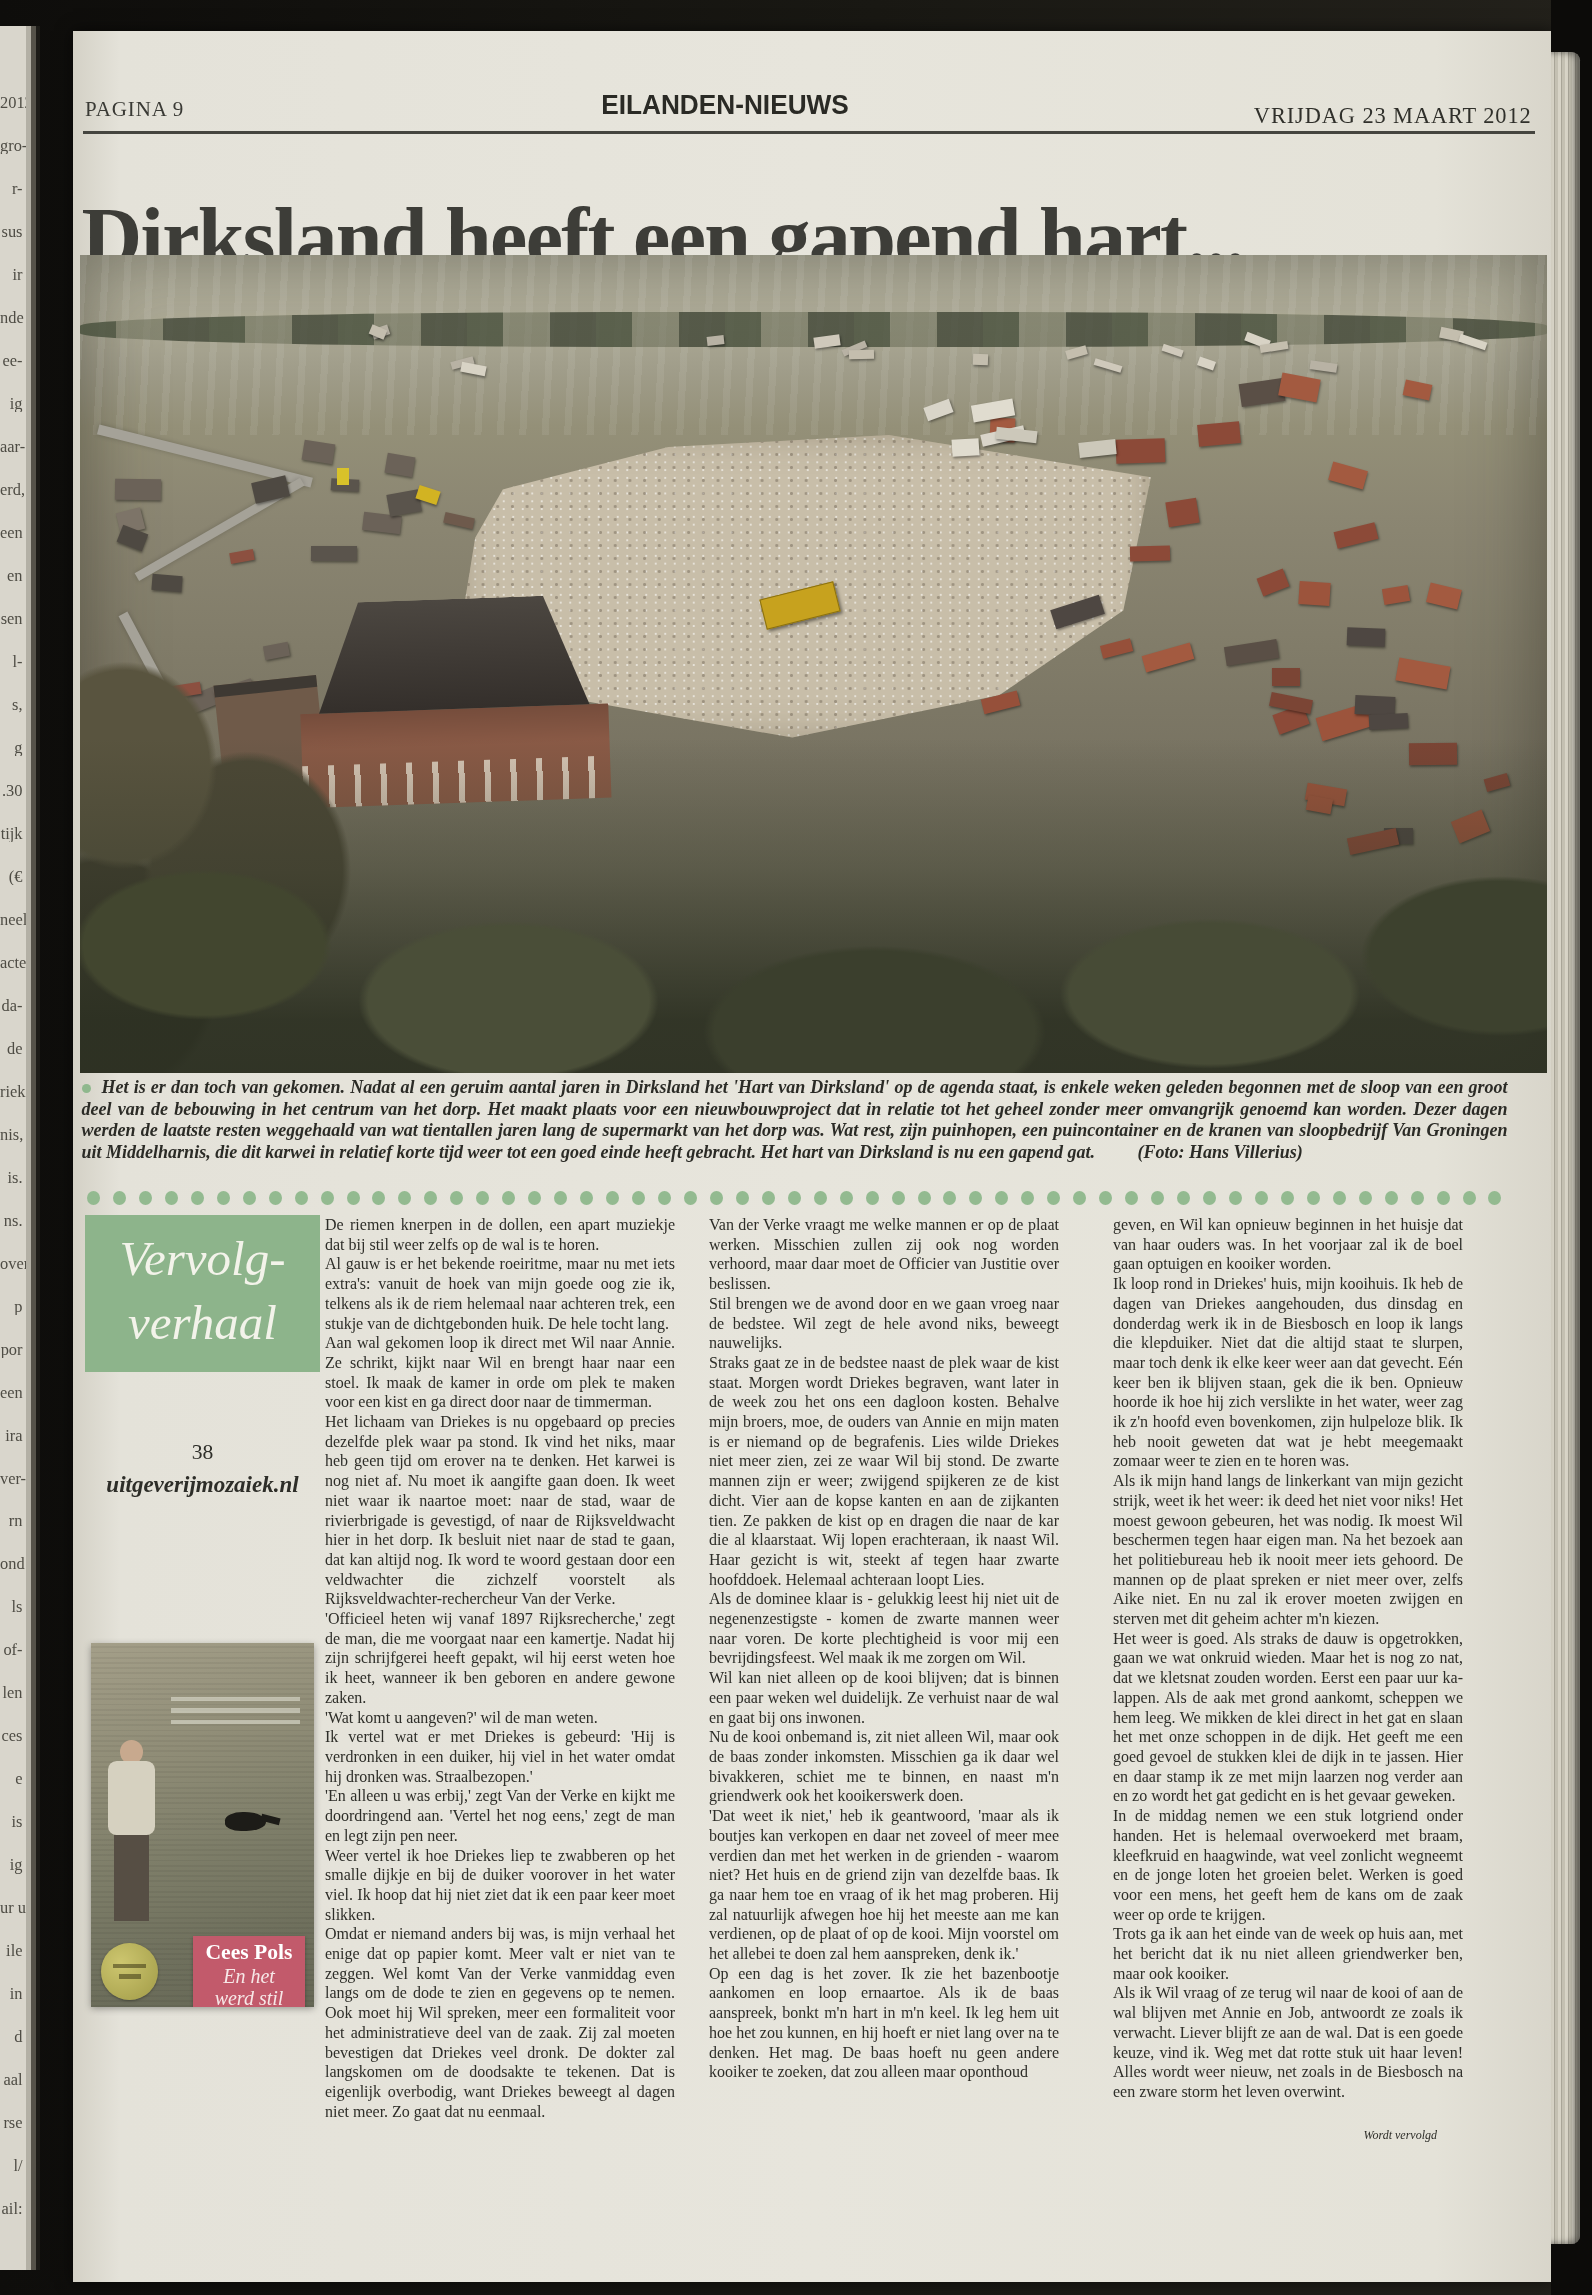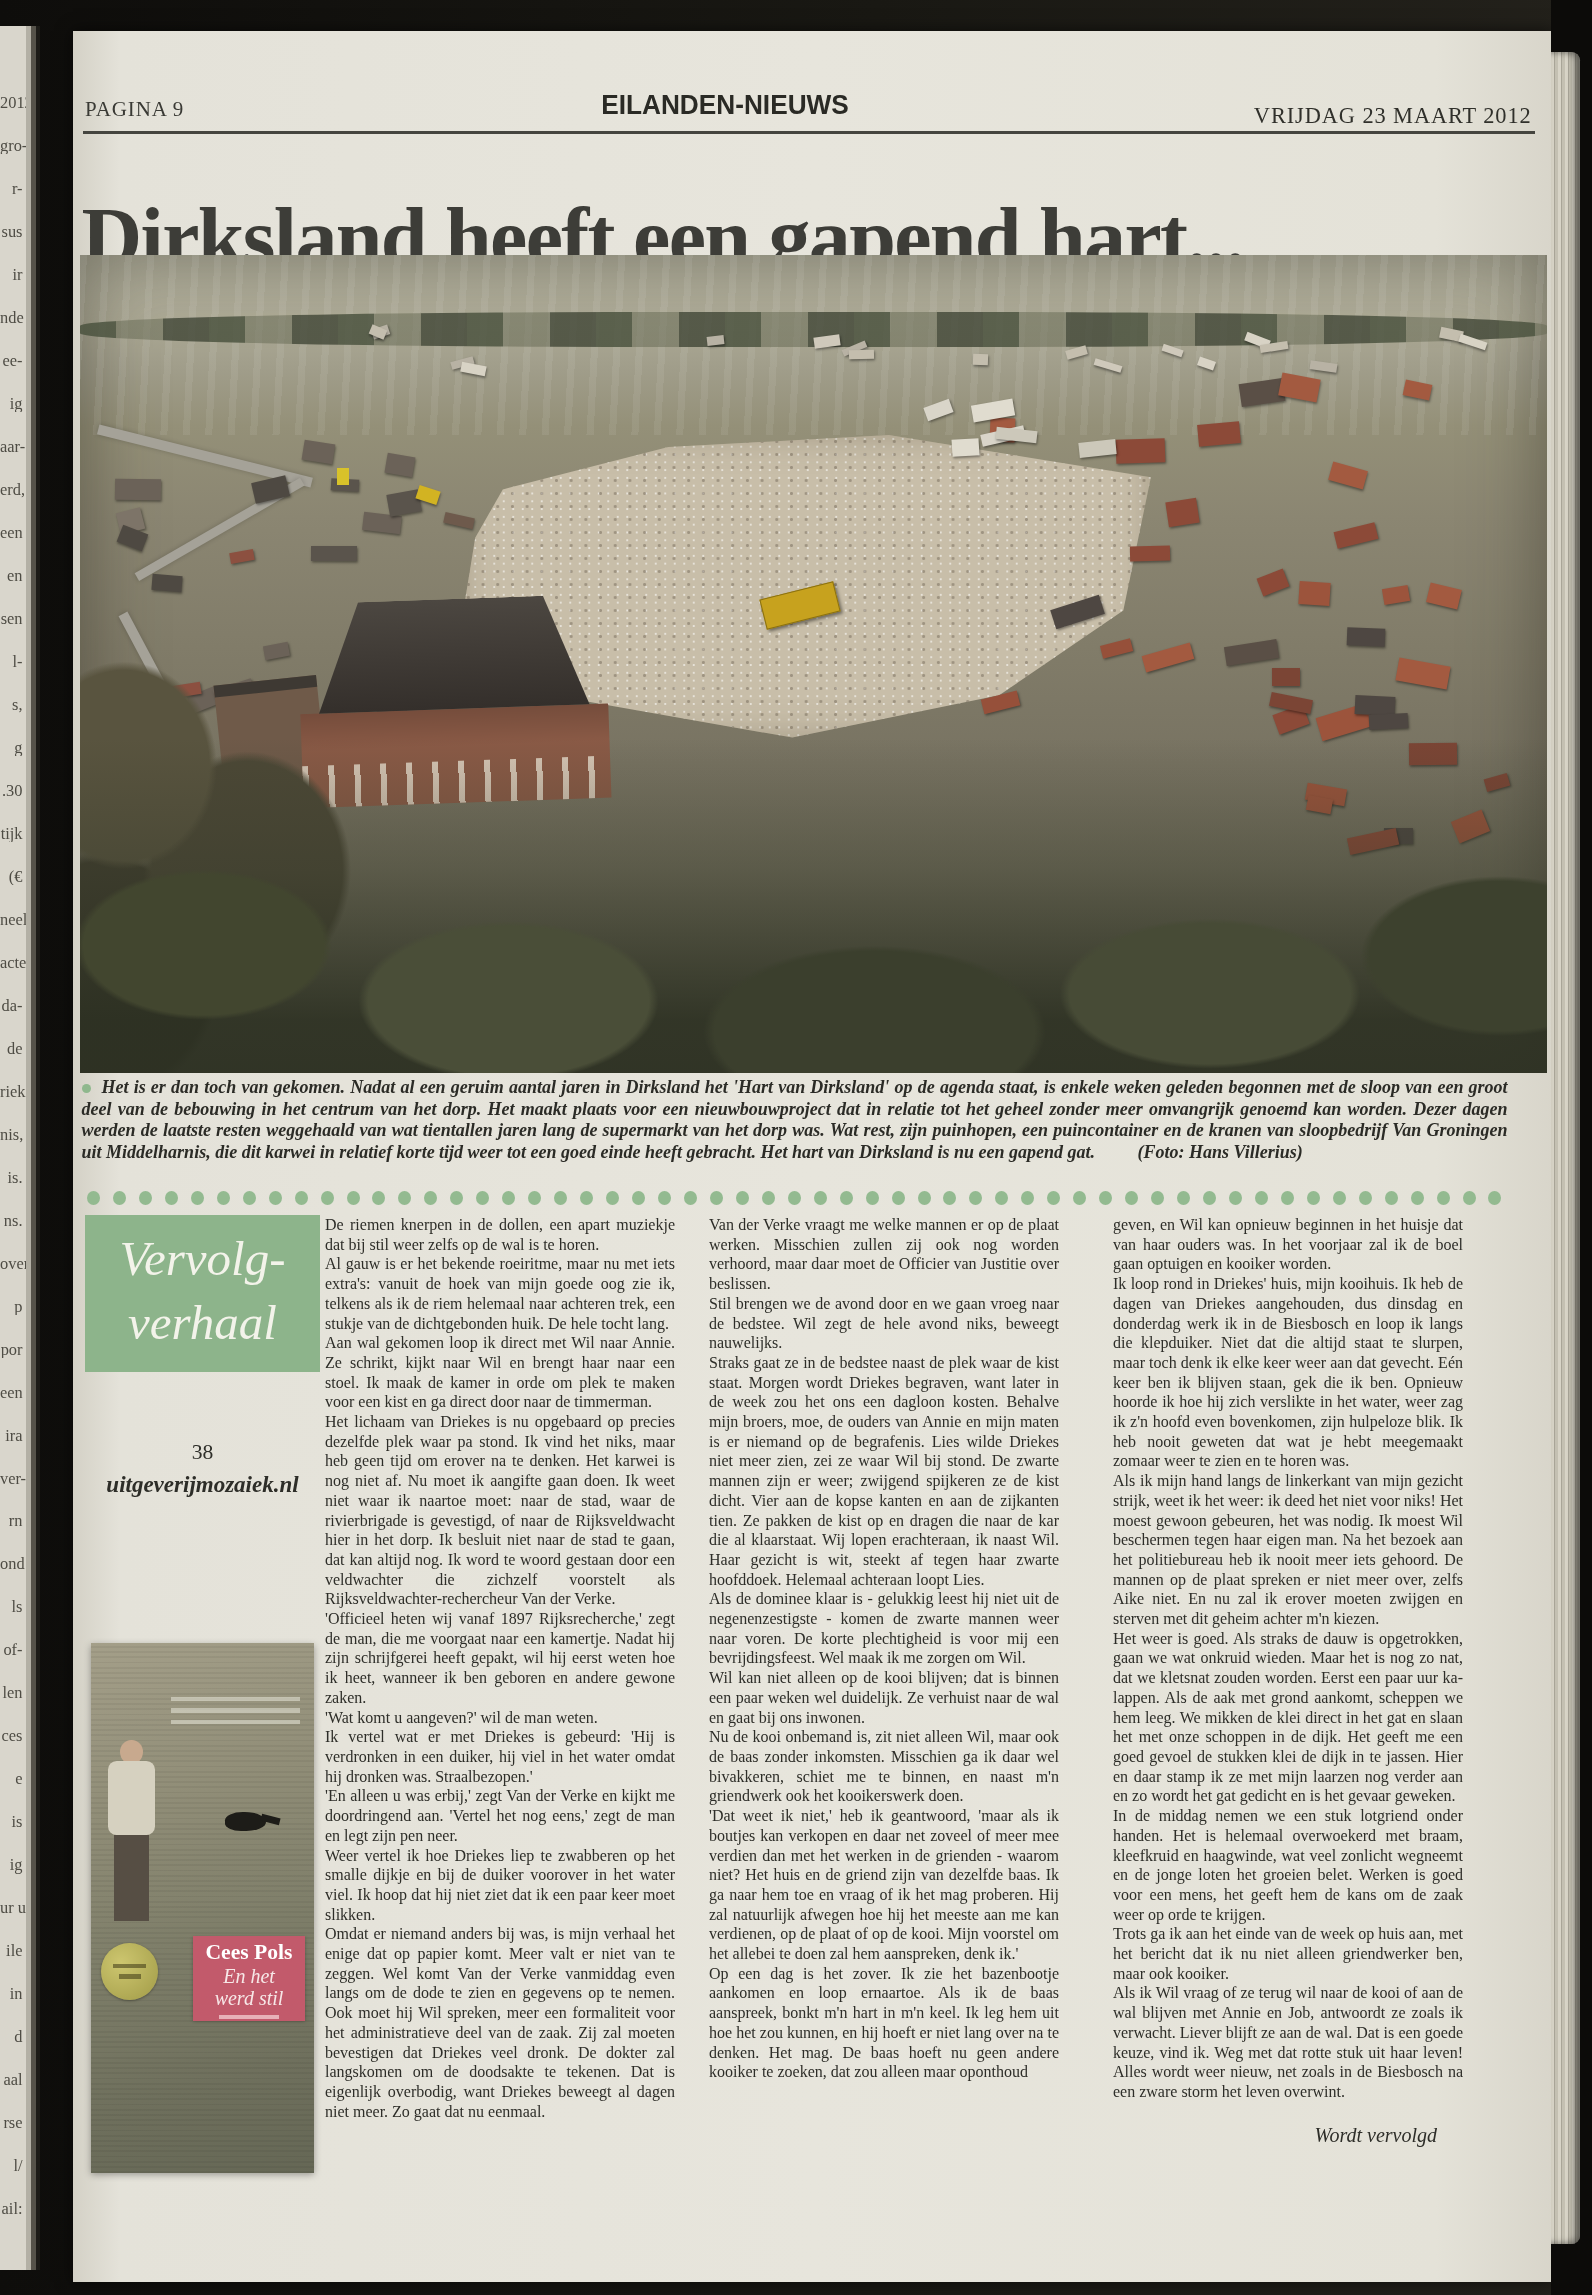--- a/index.html
+++ b/index.html
@@ -86,21 +86,21 @@
   .cap-credit{padding-left:38px;font-weight:600;}
   
   .dots{position:absolute;left:14px;top:1160px;width:1415px;display:flex;justify-content:space-between;}
   .dot{width:13px;height:14px;border-radius:50%;background:#93ba90;}
   
   .sidebar{position:absolute;left:12px;top:1184px;width:235px;}
   .vervolg-box{width:100%;height:157px;background:#8db48b;color:#f3f3ea;text-align:center;
     font-style:italic;font-size:49px;line-height:1.3;padding-top:12px;box-sizing:border-box;}
   .episode{margin-top:68px;text-align:center;font-size:21.6px;color:#2f2f2a;}
   .publisher{margin-top:7px;text-align:center;font-weight:bold;font-style:italic;font-size:23px;color:#2d2d28;}
-  .cover{position:relative;margin:145px auto 0 auto;width:223px;height:530px;
+  .cover{position:relative;margin:145px auto 0 auto;width:223px;height:364px;
     background:linear-gradient(165deg,#a49f89 0%,#908d77 30%,#7e7e69 55%,#6f705d 80%,#656755 100%);
     box-shadow:0 1.7px 7px rgba(0,0,0,.35);overflow:hidden;}
   .cover-tex{position:absolute;inset:0;background:repeating-linear-gradient(0deg,rgba(0,0,0,.05) 0 1.7px,transparent 1.7px 5.2px);}
   .cover-lines{position:absolute;right:14px;top:54px;width:129px;}
   .cover-lines div{height:4.3px;margin-bottom:7px;background:rgba(240,240,228,.5);}
   .boy{position:absolute;left:17.3px;top:97px;}
   .boy .head{width:22.4px;height:24px;border-radius:50%;background:#c8a98e;margin-left:12px;}
   .boy .shirt{width:47px;height:74px;border-radius:8.6px;background:#d6d1c0;margin-top:-3.5px;}
   .boy .pants{width:35px;height:86px;background:#564e44;margin-left:6px;}
   .bird{position:absolute;right:48px;top:169px;width:41px;height:19px;border-radius:50% 60% 55% 45%;background:#1d1c18;}
@@ -112,21 +112,21 @@
   .cover-sub{width:60px;height:4.3px;background:rgba(255,235,235,.6);margin:6px auto 0 auto;}
   .sticker{position:absolute;left:10.4px;top:300px;width:57px;height:57px;border-radius:50%;
     background:radial-gradient(circle at 35% 35%,#cdc66f,#a19b47);box-shadow:0 0.9px 2.6px rgba(0,0,0,.35);}
   .sticker i{display:block;height:4.3px;background:rgba(60,55,20,.55);margin:0 12px;}
   .sticker i.l1{margin-top:21px;}
   .sticker i.l2{margin-top:6px;margin-left:17.3px;margin-right:17.3px;}
   .col{position:absolute;top:1184px;width:350px;font-size:16px;line-height:19.7px;
     text-align:justify;color:#2d2d28;}
   .col p{margin:0;}
   #col-0{left:252px;} #col-1{left:636px;} #col-2{left:1020px;margin-left:20px;}
-  .signoff{margin-top:24px;text-align:right;font-style:italic;font-size:20px;padding-right:26px;}
+  .signoff{margin-top:24px;text-align:right;font-style:italic;font-size:12px;padding-right:26px;}
 </style>
 </head>
 <body>
 
 <div id="spine">
     <div class="frag">2012</div>
     <div class="frag">gro-</div>
     <div class="frag">r-</div>
     <div class="frag">sus</div>
     <div class="frag">ir</div>

